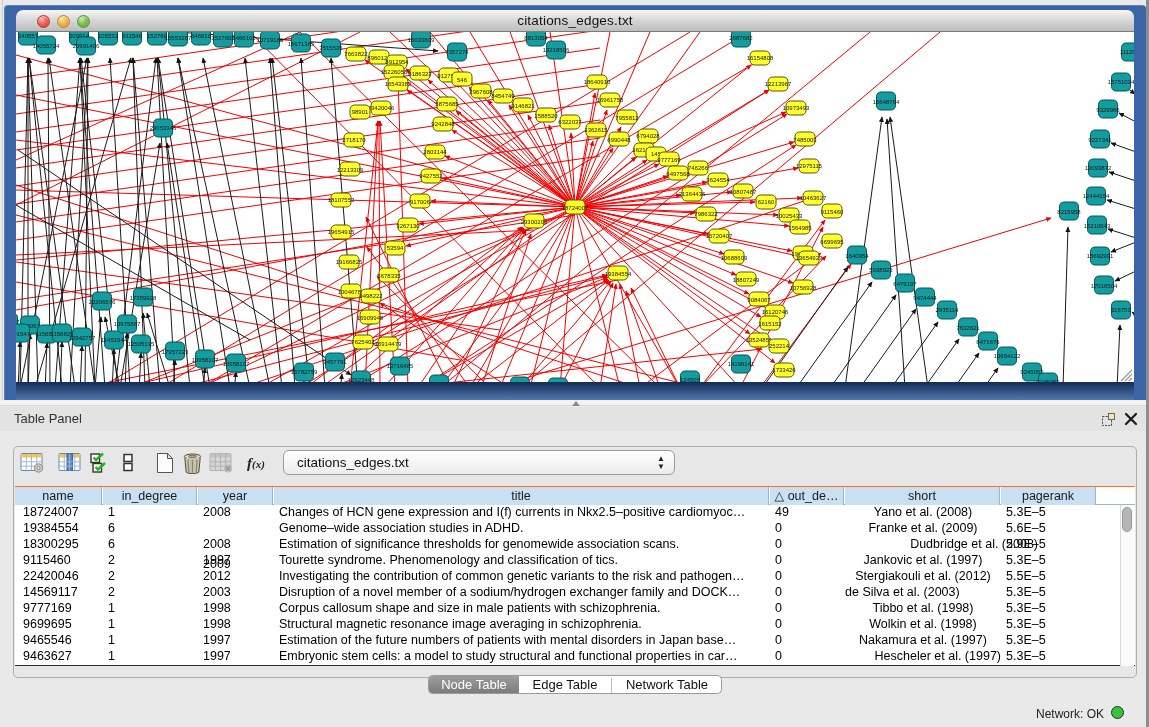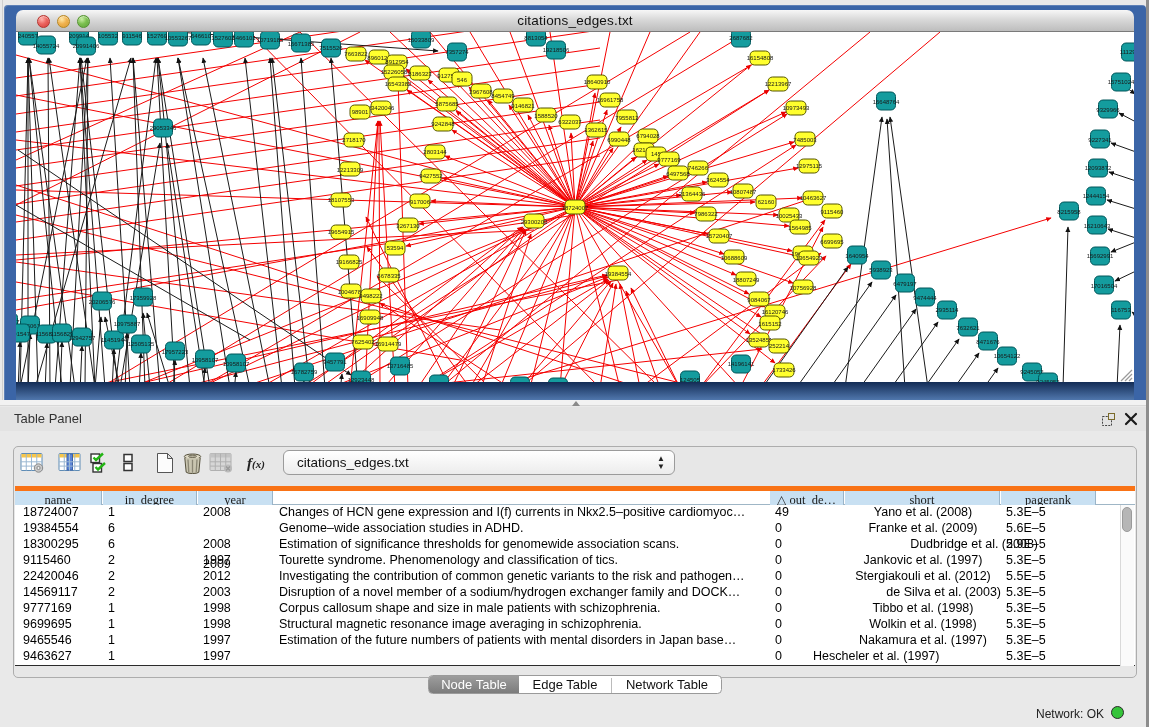--- a/index.html
+++ b/index.html
@@ -39,21 +39,21 @@
 #toolbar { left:15px; top:449px; width:1120px; height:36px; }
 .ticon { position:absolute; top:3px; }
 
 
 #dropdown { left:283px; top:450px; width:392px; height:25px; background:linear-gradient(#ffffff,#ececec);
   border:1px solid #9b9b9b; border-radius:6px; }
 #dropdown .txt { position:absolute; left:13px; top:4px; font-size:13.5px; color:#111; }
 #dropdown .arr { position:absolute; right:9px; top:4px; font-size:8px; color:#222; line-height:8px; text-align:center; }
 
 
-#thead { left:15px; top:486px; width:1120px; height:19px; background:#fff; border-top:5px solid #f97316; border-bottom:1px solid #9fb6c6;font-family:Liberation Serif, serif; }
+#thead { left:15px; top:486px; width:1120px; height:19px; background:#fff; border-top:1px solid #f97316; border-bottom:1px solid #9fb6c6; }
 .hc { position:absolute; top:0; height:18px; background:#c8e0f2; border-right:1px solid #9ab4c8;
   font-size:12.5px; color:#1a1a1a; text-align:center; line-height:18px; }
 #tbody { left:15px; top:505px; width:1120px; height:161px; background:#fff; border-bottom:1px solid #2b2b2b; }
 .row { position:absolute; left:0; width:1104px; height:16px; font-size:12.5px; color:#000; white-space:nowrap; }
 .c { position:absolute; top:0; height:16px; line-height:15px; overflow:hidden; }
 #scrollbar { left:1120px; top:505px; width:14px; height:161px; background:#fafafa; border-left:1px solid #d9d9d9; }
 #thumb { left:1122px; top:507px; width:10px; height:25px; background:#b6b6b6; border:1px solid #9a9a9a; border-radius:5px; }
 
 
 #tabs { left:428px; top:675px; width:294px; height:19px; border:1px solid #9a9a9a; border-radius:4.5px;
@@ -674,20 +674,21 @@
   </div>
 <div class="abs" id="dropdown">
   <div class="txt">citations_edges.txt</div>
   <div class="arr">▲<br>▼</div>
 </div>
 
 <div class="abs" id="thead">
     <div class="hc" style="left:0px;width:87px;">name</div>
 <div class="hc" style="left:88px;width:94px;">in_degree</div>
 <div class="hc" style="left:183px;width:75px;">year</div>
+<div class="hc" style="left:259px;width:495px;">title</div>
 <div class="hc" style="left:755px;width:74px;">△ out_de…</div>
 <div class="hc" style="left:830px;width:155px;">short</div>
 <div class="hc" style="left:986px;width:95px;">pagerank</div>
   </div>
 <div class="abs" id="tbody">
     <div class="row" style="top:0px;">
       <div class="c" style="left:8px;width:86px;">18724007</div>
       <div class="c" style="left:93px;width:86px;">1</div>
       <div class="c" style="left:188px;width:70px;">2008</div>
       <div class="c" style="left:264px;width:492px;">Changes of HCN gene expression and I(f) currents in Nkx2.5–positive cardiomyoc…</div>
@@ -730,21 +731,21 @@
       <div class="c" style="left:760px;width:70px;">0</div>
       <div class="c" style="left:830px;width:156px;text-align:center;">Stergiakouli et al. (2012)</div>
       <div class="c" style="left:991px;width:95px;">5.5E–5</div>
     </div>
 <div class="row" style="top:80px;">
       <div class="c" style="left:8px;width:86px;">14569117</div>
       <div class="c" style="left:93px;width:86px;">2</div>
       <div class="c" style="left:188px;width:70px;">2003</div>
       <div class="c" style="left:264px;width:492px;">Disruption of a novel member of a sodium/hydrogen exchanger family and DOCK…</div>
       <div class="c" style="left:760px;width:70px;">0</div>
-      <div class="c" style="left:830px;width:156px;text-align:right;">de Silva et al. (2003)</div>
+      <div class="c" style="left:830px;width:156px;text-align:left;">de Silva et al. (2003)</div>
       <div class="c" style="left:991px;width:95px;">5.3E–5</div>
     </div>
 <div class="row" style="top:96px;">
       <div class="c" style="left:8px;width:86px;">9777169</div>
       <div class="c" style="left:93px;width:86px;">1</div>
       <div class="c" style="left:188px;width:70px;">1998</div>
       <div class="c" style="left:264px;width:492px;">Corpus callosum shape and size in male patients with schizophrenia.</div>
       <div class="c" style="left:760px;width:70px;">0</div>
       <div class="c" style="left:830px;width:156px;text-align:center;">Tibbo et al. (1998)</div>
       <div class="c" style="left:991px;width:95px;">5.3E–5</div>
@@ -764,22 +765,23 @@
       <div class="c" style="left:188px;width:70px;">1997</div>
       <div class="c" style="left:264px;width:492px;">Estimation of the future numbers of patients with mental disorders in Japan base…</div>
       <div class="c" style="left:760px;width:70px;">0</div>
       <div class="c" style="left:830px;width:156px;text-align:center;">Nakamura et al. (1997)</div>
       <div class="c" style="left:991px;width:95px;">5.3E–5</div>
     </div>
 <div class="row" style="top:144px;">
       <div class="c" style="left:8px;width:86px;">9463627</div>
       <div class="c" style="left:93px;width:86px;">1</div>
       <div class="c" style="left:188px;width:70px;">1997</div>
-      <div class="c" style="left:760px;width:70px;">0</div>
-      <div class="c" style="left:798px;width:156px;text-align:left;">Hescheler et al. (1997)</div>
+      <div class="c" style="left:264px;width:492px;">Embryonic stem cells: a model to study structural and functional properties in car…</div>
+      <div class="c" style="left:760px;width:70px;">0</div>
+      <div class="c" style="left:830px;width:156px;text-align:right;">Hescheler et al. (1997)</div>
       <div class="c" style="left:991px;width:95px;">5.3E–5</div>
     </div>
   </div>
 <div class="abs" id="scrollbar"></div>
 <div class="abs" id="thumb"></div>
 
 <div class="abs" id="tabs">
   <div class="seg sel" style="left:0;width:90px;">Node Table</div>
   <div class="seg" style="left:90px;width:92px;">Edge Table</div>
   <div class="seg" style="left:182px;width:112px;">Network Table</div>

